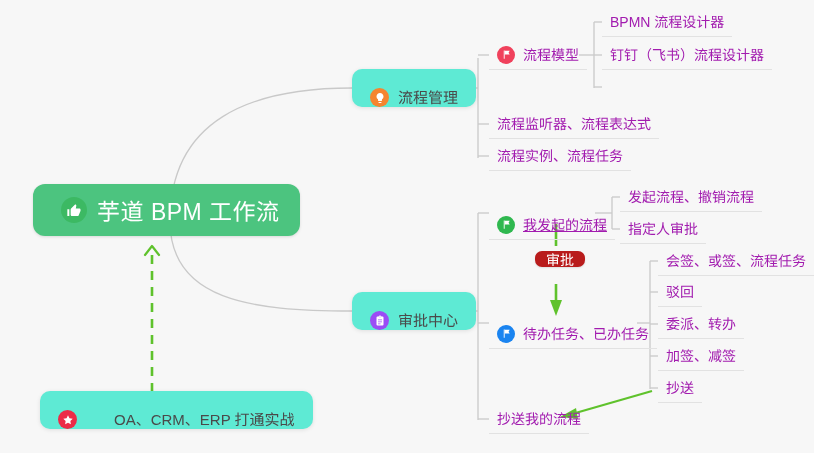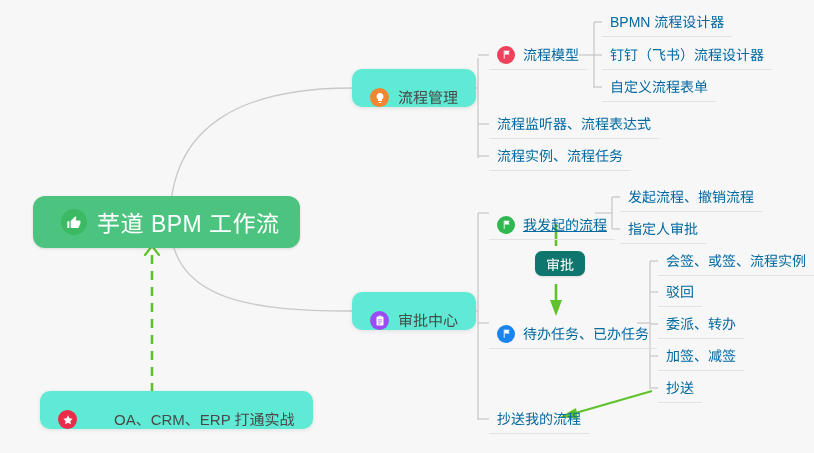--- a/index.html
+++ b/index.html
@@ -30,32 +30,32 @@
     background:#5eead4;border-radius:10px;
     box-shadow:0 1px 4px rgba(0,0,0,.10);
     padding:0 18px;height:38px;
     color:#4a4a4a;font-size:15px;align-items:flex-end;
   }
   .card .label{margin-left:9px;}
 
   
   .leaf{
     height:30px;padding:0 8px 0 8px;
-    color:#0369a1;font-size:14px;
+    color:#a21caf;font-size:14px;
     border-bottom:1px solid #e2e2e2;
     background:transparent;
   }
   .leaf.has-icon .label{margin-left:8px;}
   .leaf .label{line-height:1;}
 
   
   .badge{
-    background:#0f766e;border-radius:7px;
+    background:#b91c1c;border-radius:7px;
     color:#ffffff;font-size:14px;
-    height:25px;padding:0 11px;
+    height:16px;padding:0 11px;
     justify-content:center;
     box-shadow:0 1px 2px rgba(0,0,0,.10);
   }
 
   
   .icon{width:18px;height:18px;border-radius:50%;flex:0 0 auto;
         display:flex;align-items:center;justify-content:center;}
   .icon svg{display:block;}
   .icon.big{width:26px;height:26px;}
   .icon.mid{width:19px;height:19px;}
@@ -122,21 +122,21 @@
       <path d="M652 391 L 572 414" stroke="#5fc22c" stroke-width="2.2" fill="none"></path>
       <polygon points="560,417 576,408 578,419" fill="#5fc22c"></polygon>
     </g>
 
     <g>
       <path d="M152 392 L 152 254" stroke="#5fc22c" stroke-width="2.6" fill="none" stroke-dasharray="9 7"></path>
       <polyline points="145,255 152,246 159,255" stroke="#5fc22c" stroke-width="2.2" fill="none" stroke-linecap="round" stroke-linejoin="round"></polyline>
     </g>
   </svg>
 
-  <div class="node root" style="left:33px;top:196px;padding-left:28px;">
+  <div class="node root" style="left:33px;top:184px;padding-left:28px;">
     <span class="icon big i-green">
       <svg width="16" height="16" viewBox="0 0 24 24" fill="#ffffff">
         <path d="M9 21h8.2c.9 0 1.6-.5 1.9-1.3l2.6-6.1c.1-.2.1-.5.1-.7v-1.4c0-1-.8-1.8-1.8-1.8h-5.3l.8-3.9v-.3c0-.4-.2-.8-.4-1.1L14 3.3 7.6 9.8c-.4.3-.6.8-.6 1.3V19c0 1.1.9 2 2 2zM2 11h3v10H2z"></path>
       </svg>
     </span>
     <span class="label">芋道 BPM 工作流</span>
   </div>
 
   <div class="node card" style="left:352px;top:69px;">
     <span class="icon mid i-orange">
@@ -158,23 +158,20 @@
   </div>
 
   <div class="node leaf" style="left:602px;top:7px;">
     <span class="label">BPMN 流程设计器</span>
   </div>
 
   <div class="node leaf" style="left:602px;top:40px;">
     <span class="label">钉钉（飞书）流程设计器</span>
   </div>
 
-  <div class="node leaf" style="left:602px;top:72px;">
-    <span class="label">自定义流程表单</span>
-  </div>
 
   <div class="node leaf" style="left:489px;top:109px;justify-content:center;">
     <span class="label">流程监听器、流程表达式</span>
   </div>
 
   <div class="node leaf" style="left:489px;top:141px;text-align:right;">
     <span class="label">流程实例、流程任务</span>
   </div>
 
   <div class="node card" style="left:352px;top:292px;">
@@ -212,21 +209,21 @@
     <span class="icon i-blue">
       <svg width="11" height="11" viewBox="0 0 24 24" fill="#ffffff">
         <path d="M6 3h2v18H6z"></path>
           <path d="M8 4h11l-2.5 4L19 12H8z"></path>
       </svg>
     </span>
     <span class="label">待办任务、已办任务</span>
   </div>
 
   <div class="node leaf" style="left:658px;top:246px;">
-    <span class="label">会签、或签、流程实例</span>
+    <span class="label">会签、或签、流程任务</span>
   </div>
 
   <div class="node leaf" style="left:658px;top:277px;">
     <span class="label">驳回</span>
   </div>
 
   <div class="node leaf" style="left:658px;top:309px;">
     <span class="label">委派、转办</span>
   </div>
 

